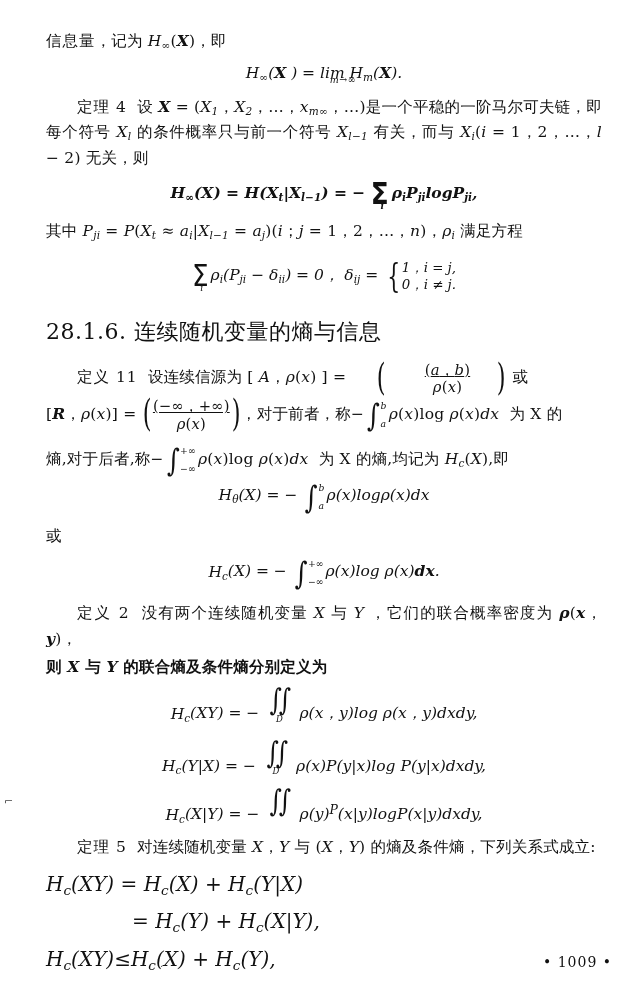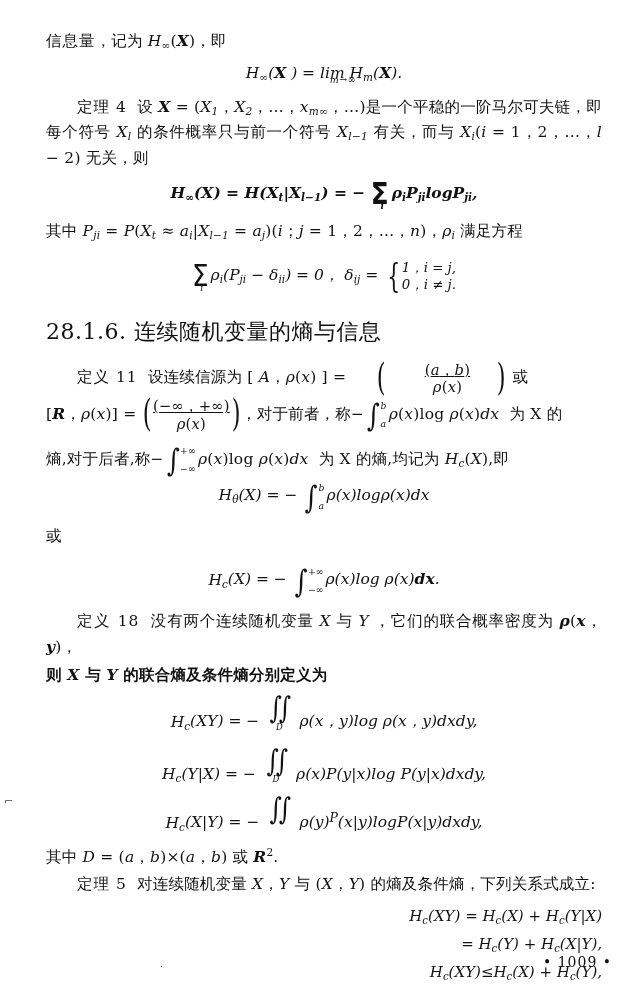--- a/index.html
+++ b/index.html
@@ -162,23 +162,23 @@
   .dblint .dom {
     display: block;
     font-size: 0.55em;
     text-align: center;
     margin-top: 0.55em;
   }
   .eqblock {
     margin: 6px 0;
   }
   .eqrow {
-    text-align: right;
-    font-style: italic;
-    font-size: 15px;
+    text-align: left;
+    font-style: italic;
+    font-size: 20px;
     line-height: 1.85;
   }
   .pagenum {
     position: absolute;
     right: 28px;
     bottom: 18px;
     font-size: 14px;
     letter-spacing: 1px;
   }
   .margin-mark {
@@ -240,46 +240,43 @@
     <p class="para" style="margin-top:14px;">
       <span>熵,对于后者,称−<span class="bigint">∫</span><span class="intlim"><span class="t">+∞</span><span class="b">−∞</span></span><i>ρ</i>(<i>x</i>)log <i>ρ</i>(<i>x</i>)<i>dx</i>&nbsp; 为 X 的熵,均记为 <i>H<span class="sub">c</span></i>(<i>X</i>),即</span>
     </p>
 
     <div class="mathline" style="margin-top:10px;">
       <i>H<span class="sub">θ</span></i>(<i>X</i>) = − <span class="bigint">∫</span><span class="intlim"><span class="t">b</span><span class="b">a</span></span><i>ρ</i>(<i>x</i>)log<i>ρ</i>(<i>x</i>)<i>dx</i>
     </div>
 
     <p class="para" style="margin-top:14px;">或</p>
 
-    <div class="mathline" style="margin-top:18px;">
+    <div class="mathline" style="margin-top:10px;">
       <i>H<span class="sub">c</span></i>(<i>X</i>) = − <span class="bigint">∫</span><span class="intlim"><span class="t">+∞</span><span class="b">−∞</span></span><i>ρ</i>(<i>x</i>)log <i>ρ</i>(<i>x</i>)<b><i>dx</i></b>.
     </div>
 
     <p class="para indent" style="margin-top:14px;">
-      <span class="hd">定义 18</span>&nbsp;&nbsp;<span>没有两个连续随机变量 <i>X</i> 与 <i>Y</i> ，它们的联合概率密度为 <i><b>ρ</b></i>(<i><b>x</b></i>，<i><b>y</b></i>)，</span>
+      <span class="hd">定义 2</span>&nbsp;&nbsp;<span>没有两个连续随机变量 <i>X</i> 与 <i>Y</i> ，它们的联合概率密度为 <i><b>ρ</b></i>(<i><b>x</b></i>，<i><b>y</b></i>)，</span>
     </p>
     <p class="para">
       <span class="bold">则 <i>X</i> 与 <i>Y</i> 的联合熵及条件熵分别定义为</span>
     </p>
 
     <div class="mathline" style="margin-top:12px;">
       <i>H<span class="sub">c</span></i>(<i>XY</i>) = − <span class="dblint"><span class="ints">∫∫</span><span class="dom"><i>D</i></span></span> <i>ρ</i>(<i>x</i>，<i>y</i>)log <i>ρ</i>(<i>x</i>，<i>y</i>)<i>dxdy</i>,
     </div>
 
     <div class="mathline" style="margin-top:18px;">
       <i>H<span class="sub">c</span></i>(<i>Y</i>|<i>X</i>) = − <span class="dblint"><span class="ints">∫∫</span><span class="dom"><i>D</i></span></span> <i>ρ</i>(<i>x</i>)<i>P</i>(<i>y</i>|<i>x</i>)log <i>P</i>(<i>y</i>|<i>x</i>)<i>dxdy</i>,
     </div>
 
     <div class="mathline" style="margin-top:14px;">
       <i>H<span class="sub">c</span></i>(<i>X</i>|<i>Y</i>) = − <span class="dblint"><span class="ints">∫∫</span><span class="dom">&nbsp;</span></span> <i>ρ</i>(<i>y</i>)<span class="sup" style="vertical-align:0.4em; font-size:0.8em;">P</span>(<i>x</i>|<i>y</i>)log<i>P</i>(<i>x</i>|<i>y</i>)<i>dxdy</i>,
     </div>
 
-    <p class="para" style="margin-top:8px;">
-      <span>其中 <i>D</i> = (<i>a</i>，<i>b</i>)×(<i>a</i>，<i>b</i>) 或 <b><i>R</i></b><span class="sup up">2</span>.</span>
-    </p>
 
     <p class="para indent">
       <span class="hd">定理 5</span>&nbsp;&nbsp;<span>对连续随机变量 <i>X</i>，<i>Y</i> 与 (<i>X</i>，<i>Y</i>) 的熵及条件熵，下列关系式成立:</span>
     </p>
 
     <div class="eqblock">
       <div class="eqrow"><i>H<span class="sub">c</span></i>(<i>XY</i>) = <i>H<span class="sub">c</span></i>(<i>X</i>) + <i>H<span class="sub">c</span></i>(<i>Y</i>|<i>X</i>)</div>
       <div class="eqrow" style="padding-left:86px;">= <i>H<span class="sub">c</span></i>(<i>Y</i>) + <i>H<span class="sub">c</span></i>(<i>X</i>|<i>Y</i>),</div>
       <div class="eqrow"><i>H<span class="sub">c</span></i>(<i>XY</i>)≤<i>H<span class="sub">c</span></i>(<i>X</i>) + <i>H<span class="sub">c</span></i>(<i>Y</i>),</div>
 

